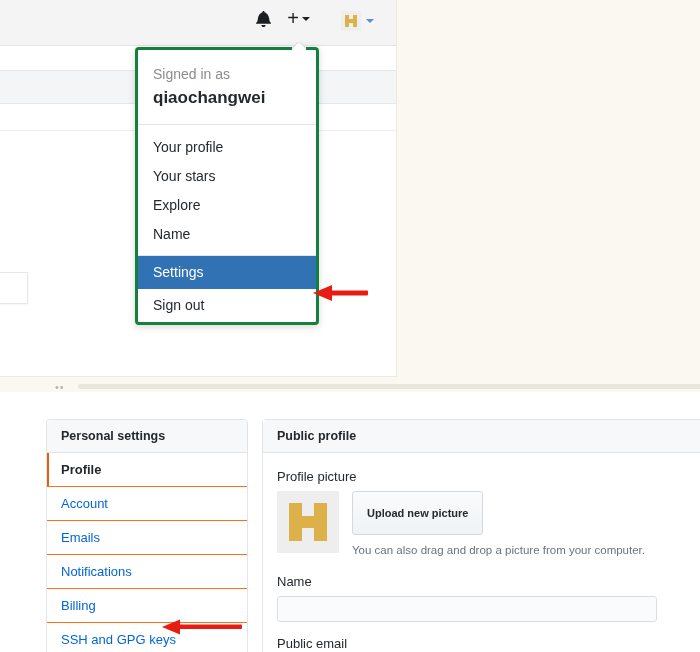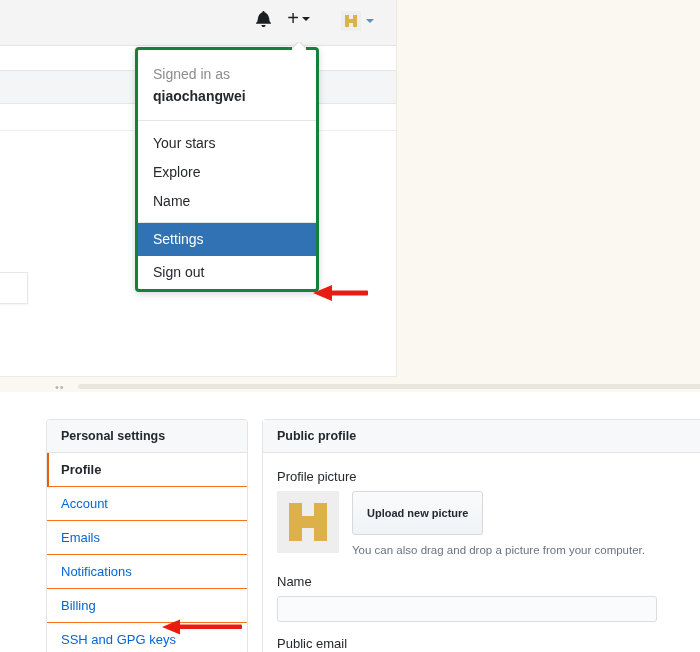--- a/index.html
+++ b/index.html
@@ -147,21 +147,21 @@
     padding: 14px 15px 13px 15px;
     border-bottom: 1px solid #e5e5e5;
     line-height: 1.45;
   }
   .dd-signed-label {
     font-size: 14px;
     color: #8c8c8c;
     display: block;
   }
   .dd-signed-user {
-    font-size: 14px;
+    font-size: 17px;
     color: #24292e;
     font-weight: bold;
     display: block;
     margin-top: 2px;
   }
   .dd-group { padding: 8px 0 6px 0; }
   .dd-group.bordered { border-top: 1px solid #e5e5e5; padding: 0; }
   .dd-item {
     display: block;
     padding: 5px 15px;
@@ -355,20 +355,21 @@
 
   <div class="dropdown">
     <div class="dropdown-caret"></div>
 
     <div class="dd-signed">
       <span class="dd-signed-label">Signed in as</span>
       <span class="dd-signed-user">qiaochangwei</span>
     </div>
 
     <div class="dd-group">
+      <a class="dd-item">Your profile</a>
       <a class="dd-item">Your stars</a>
       <a class="dd-item">Explore</a>
       <a class="dd-item">Name</a>
     </div>
 
     <div class="dd-group bordered">
       <a class="dd-item highlight">Settings</a>
       <a class="dd-item plain-top">Sign out</a>
     </div>
   </div>

